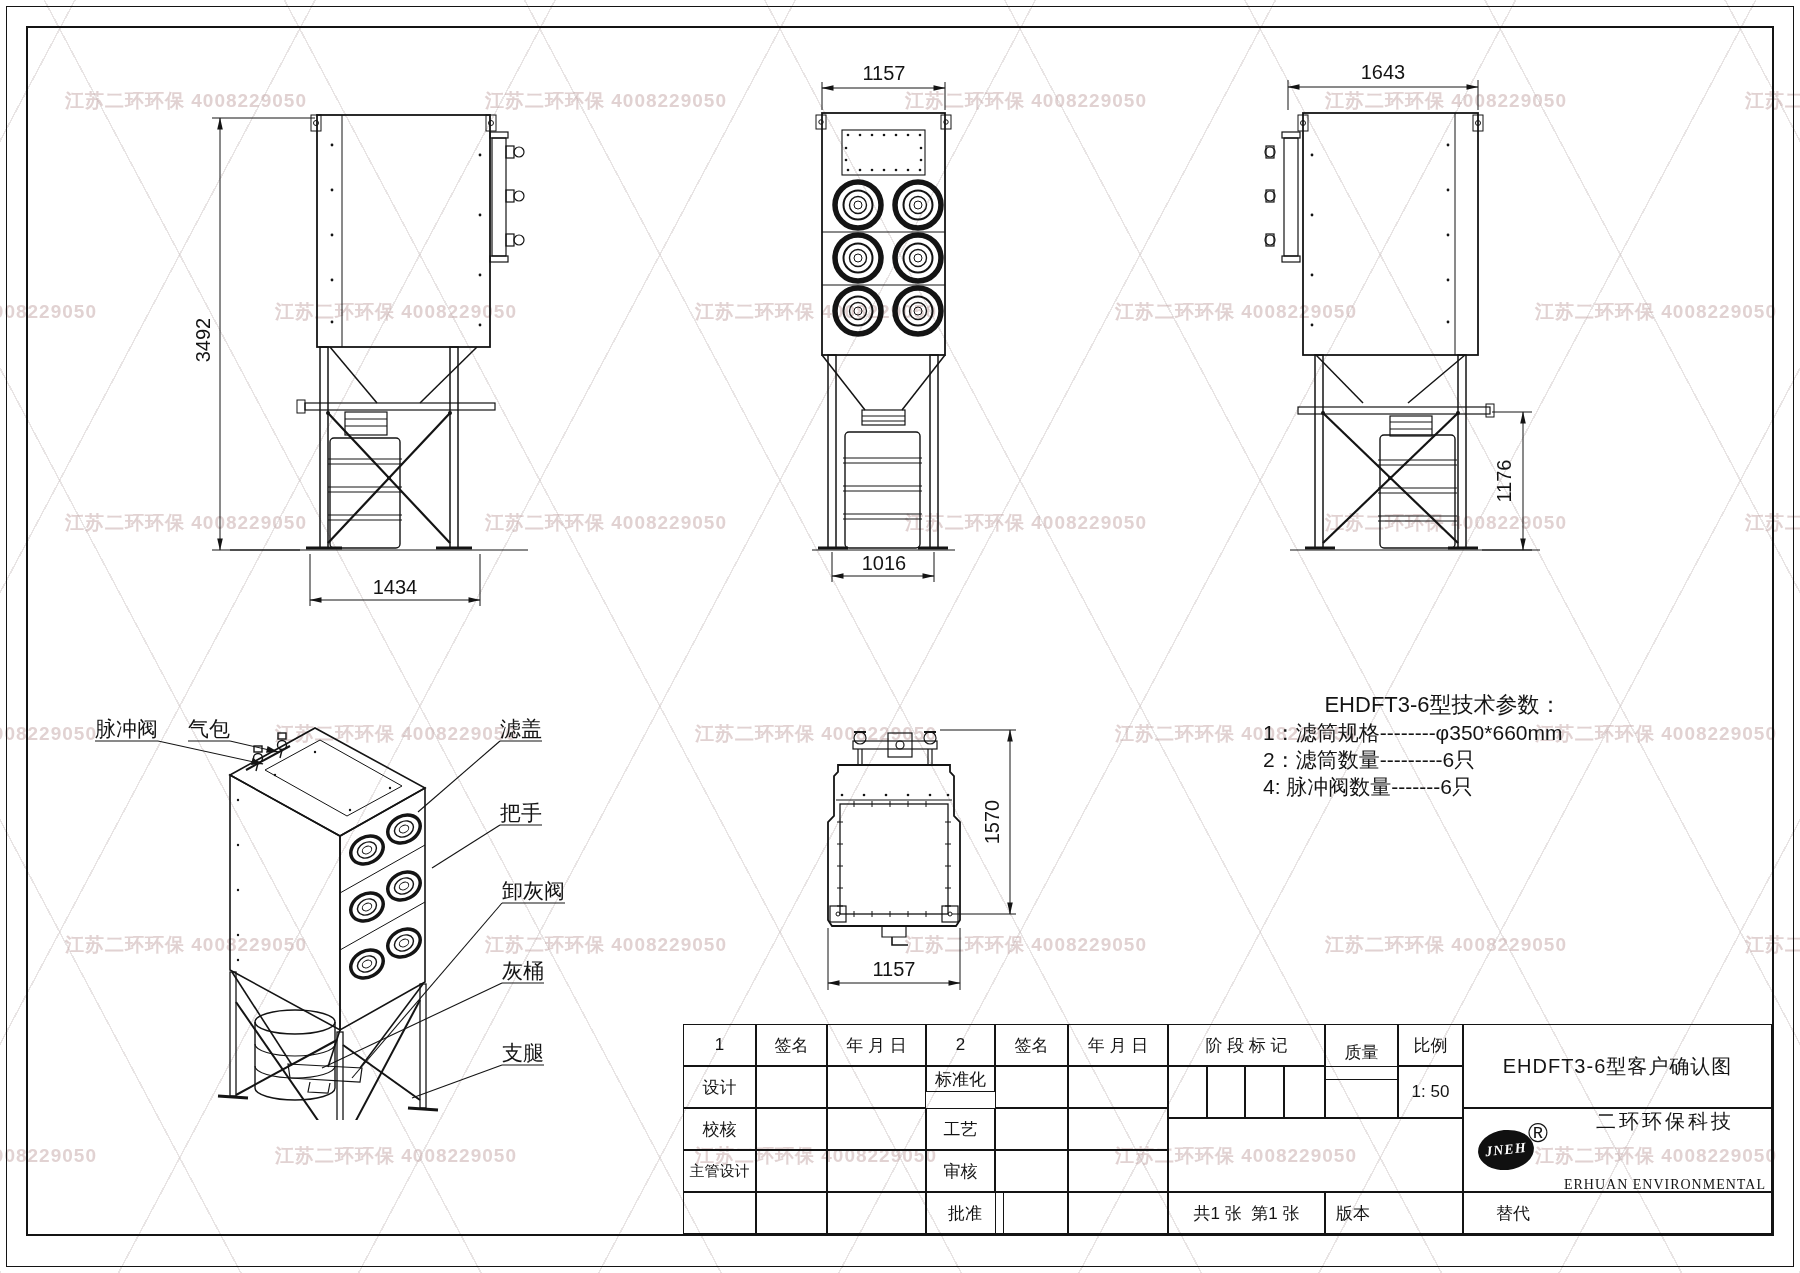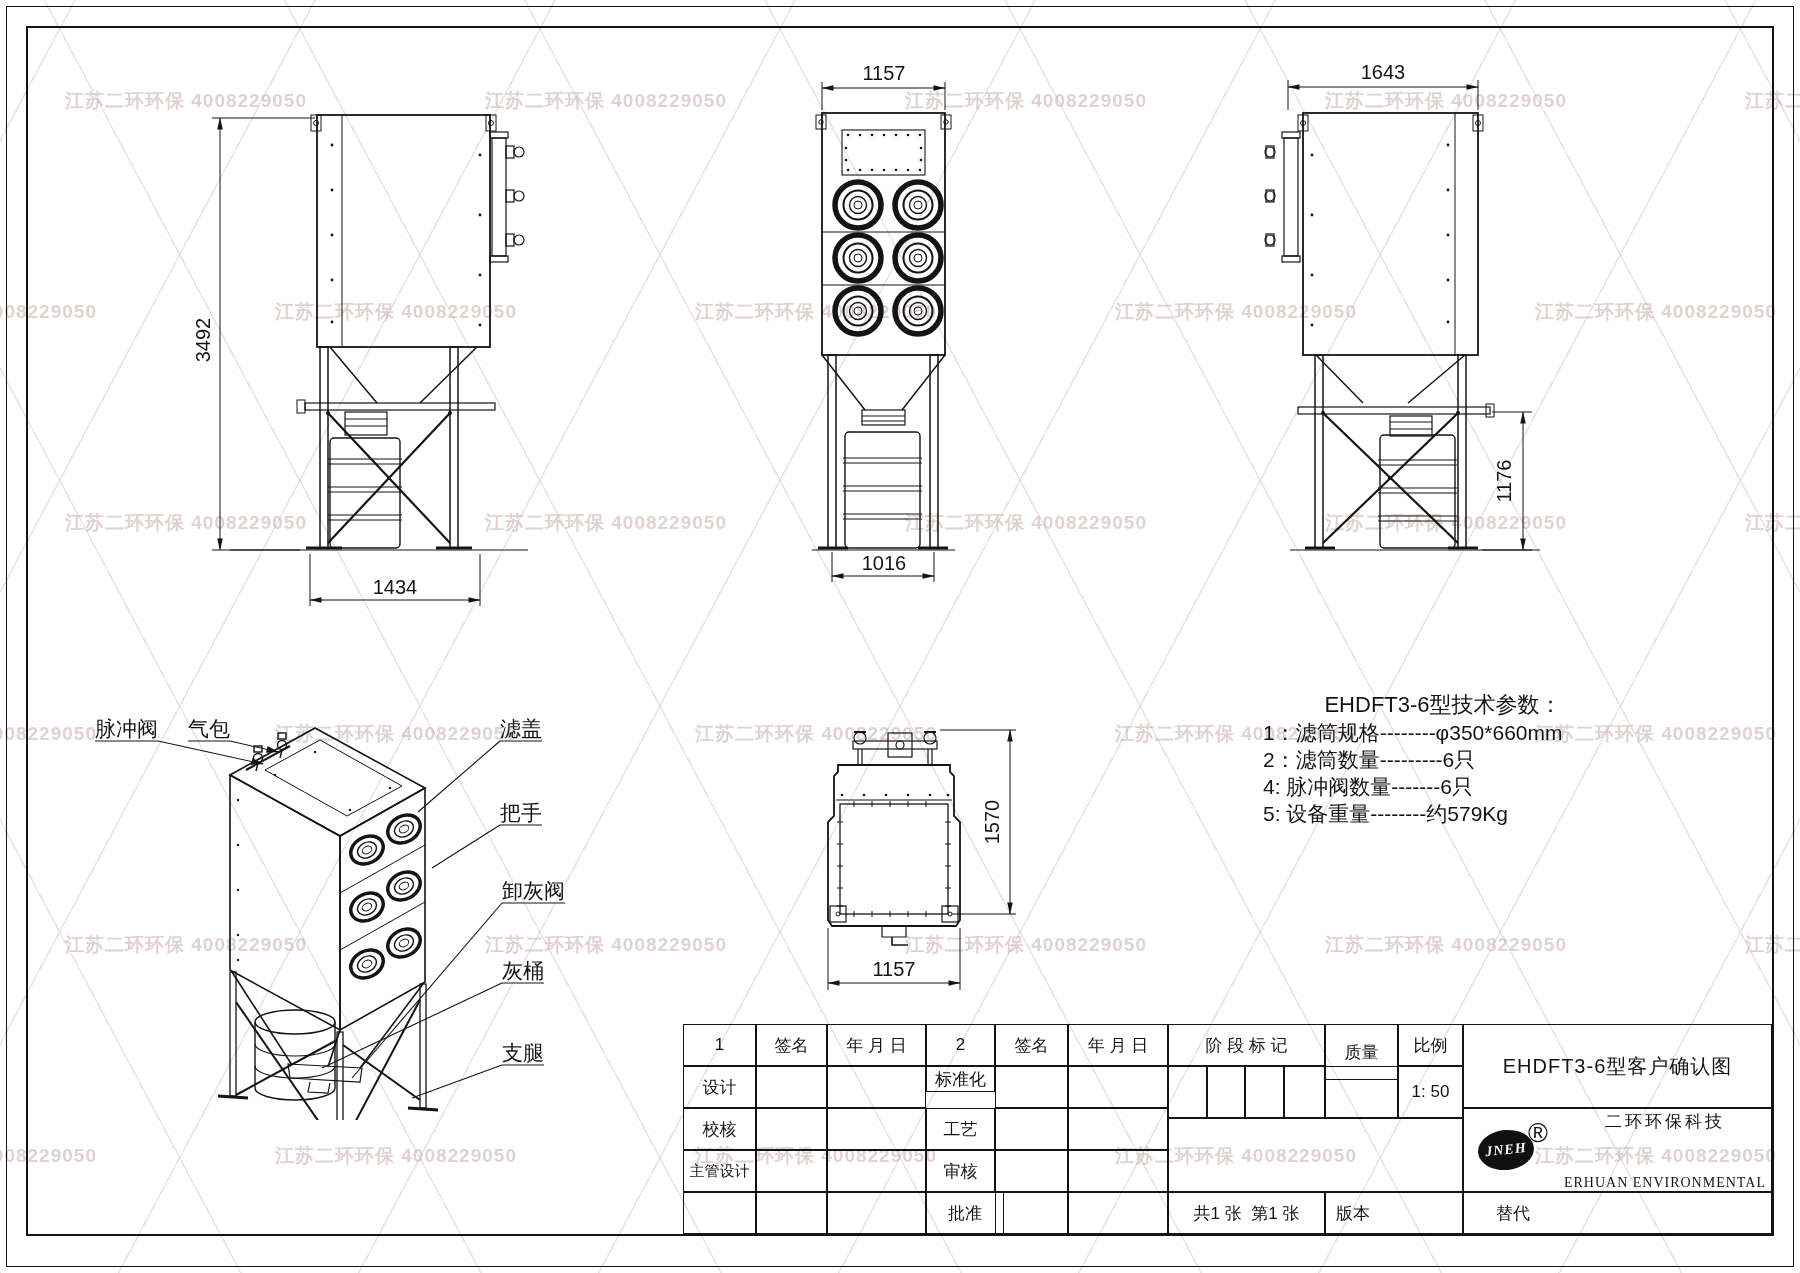--- a/index.html
+++ b/index.html
@@ -27,21 +27,21 @@
         font-size:17px;white-space:pre;overflow:hidden;}
   .cell.left{justify-content:flex-start;padding-left:10px;}
   #tb-title-cell{font-size:20px;letter-spacing:1px;}
   #tb-logo-cell{justify-content:flex-start;padding-left:14px;}
   .logo-oval{width:56px;height:40px;background:#101010;border-radius:50%;
       display:flex;align-items:center;justify-content:center;flex:none;transform:rotate(-6deg);}
   .logo-oval span{color:#fff;font-family:"Liberation Serif",serif;font-style:italic;
       font-weight:bold;font-size:14px;letter-spacing:1px;}
   .reg-mark{font-size:27px;line-height:20px;margin:-34px 0 0 -6px;}
   .company{margin-left:16px;text-align:center;}
-  .company .cn{font-size:17px;letter-spacing:3px;}
+  .company .cn{font-size:20px;letter-spacing:3px;}
   .company .en{font-size:14px;font-family:"Liberation Serif",serif;letter-spacing:1px;margin-top:2px;text-align:right;}
   svg text{font-family:"Liberation Sans",sans-serif;}
 </style>
 </head>
 <body>
 
 <div id="sheet">
 
   <div id="wm-layer">
       <span class="wm" style="left: 65px; top: 88px;">江苏二环环保 4008229050</span>
@@ -535,21 +535,20 @@
     </g>
     <text x="219" y="122" font-size="20" fill="#141414" text-anchor="middle" transform="rotate(-90 219 122)">1570</text>
     <text x="114" y="276" font-size="20" fill="#141414" text-anchor="middle">1157</text>
   </svg>
 
   <div id="tech-params">
     <div class="tp-title">EHDFT3-6型技术参数：</div>
     <div class="tp-item">1：滤筒规格--------φ350*660mm</div>
     <div class="tp-item">2：滤筒数量---------6只</div>
     <div class="tp-item">4: 脉冲阀数量-------6只</div>
-    <div class="tp-item">5: 设备重量--------约579Kg</div>
   </div>
 
   <div id="title-block">
 
     <div class="cell" style="left:0;top:0;width:73px;height:42px">1</div>
     <div class="cell" style="left:73px;top:0;width:71px;height:42px">签名</div>
     <div class="cell" style="left:144px;top:0;width:99px;height:42px">年 月 日</div>
     <div class="cell" style="left:243px;top:0;width:69px;height:42px">2</div>
     <div class="cell" style="left:312px;top:0;width:73px;height:42px">签名</div>
     <div class="cell" style="left:385px;top:0;width:100px;height:42px">年 月 日</div>

